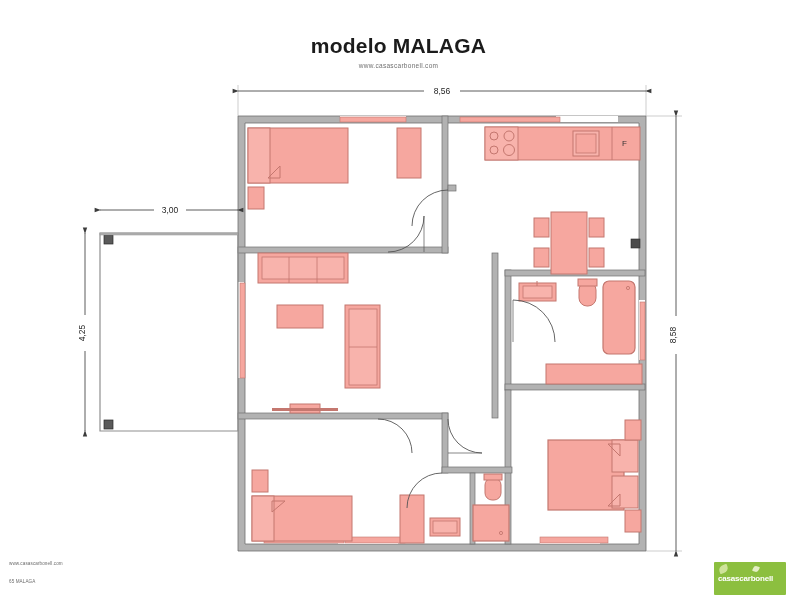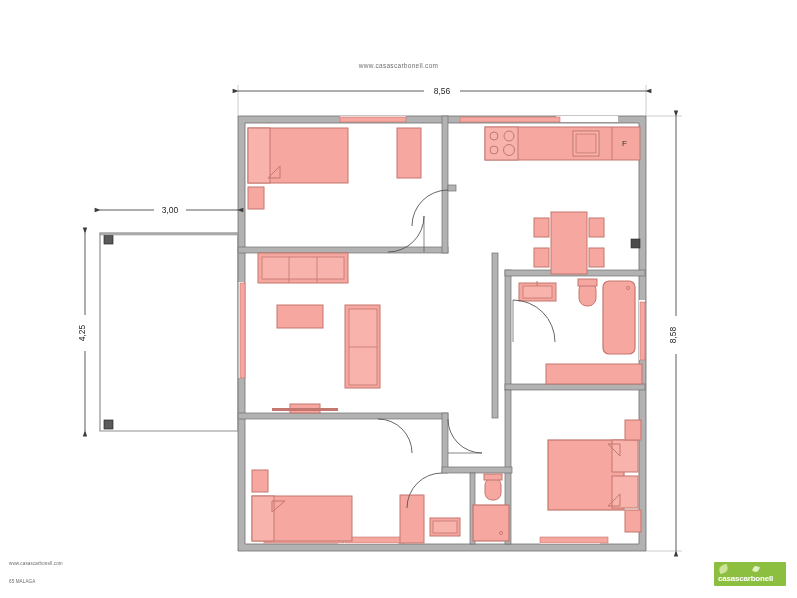--- a/index.html
+++ b/index.html
@@ -23,21 +23,21 @@
   
   #footer{
     position:absolute;left:9px;top:549px;
     font-size:4.6px;line-height:6.1px;color:#6d6d6d;letter-spacing:.1px;
     white-space:pre;
   }
   #footer div{white-space:pre;}
 
   
   #logo{
-    position:absolute;left:714px;top:562px;width:72px;height:24px;
+    position:absolute;left:714px;top:562px;width:72px;height:33px;
     background:#8cbf3f;border-radius:1px;overflow:hidden;
   }
   #logo .leaf{
     position:absolute;left:5px;top:3px;width:9px;height:8px;
     background:#cfe39a;border-radius:60% 10% 60% 10%;transform:rotate(-18deg);
   }
   #logo .leaf2{
     position:absolute;left:39px;top:4px;width:6px;height:6px;
     background:#e4efc4;border-radius:60% 10% 60% 10%;transform:rotate(22deg);
   }
@@ -49,20 +49,21 @@
   
   svg#plan{position:absolute;left:0;top:0;width:797px;height:598px;}
   .dimtxt{font-family:"Liberation Sans",sans-serif;font-size:8.5px;fill:#1f1f1f;}
   .lbl{font-family:"Liberation Sans",sans-serif;font-size:8px;fill:#333;}
 </style>
 </head>
 <body>
 
 <div id="root">
 
+  <div id="title">modelo MALAGA</div>
   <div id="subtitle">www.casascarbonell.com</div>
 
   <div id="footer">
     <div>www.casascarbonell.com</div>
     <div>65 MALAGA</div>
     <div>Plano Planta 0</div>
     
     
   </div>
 

